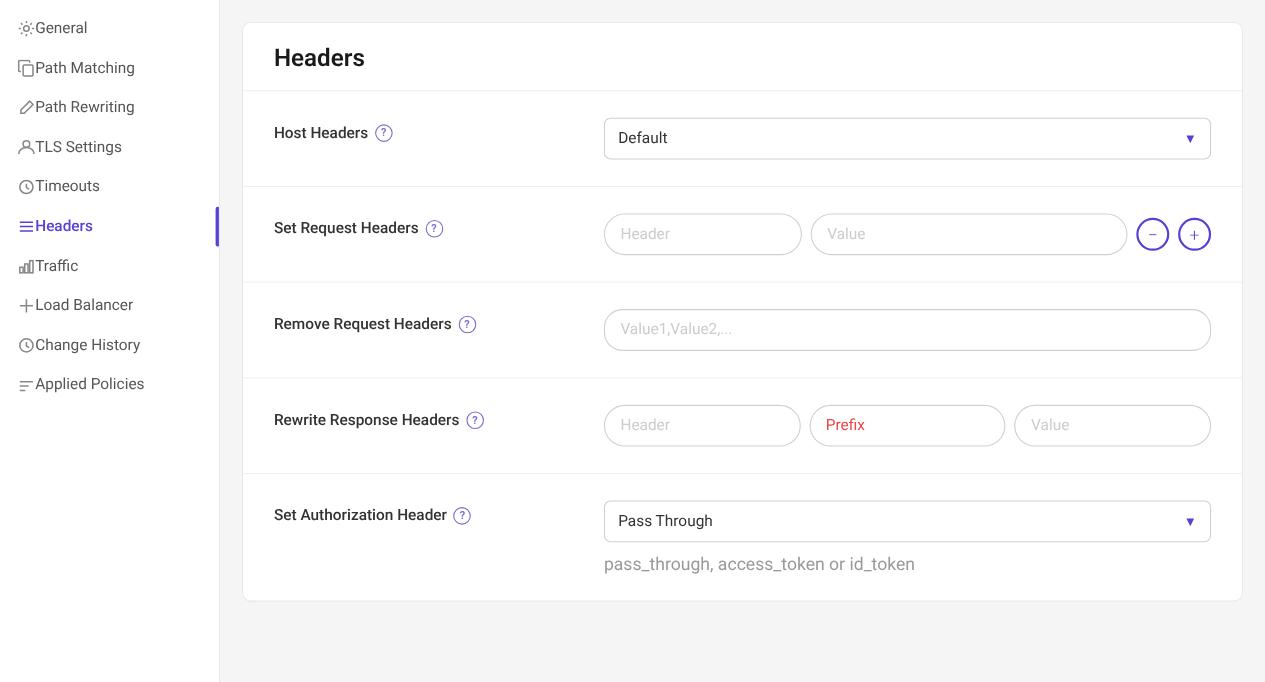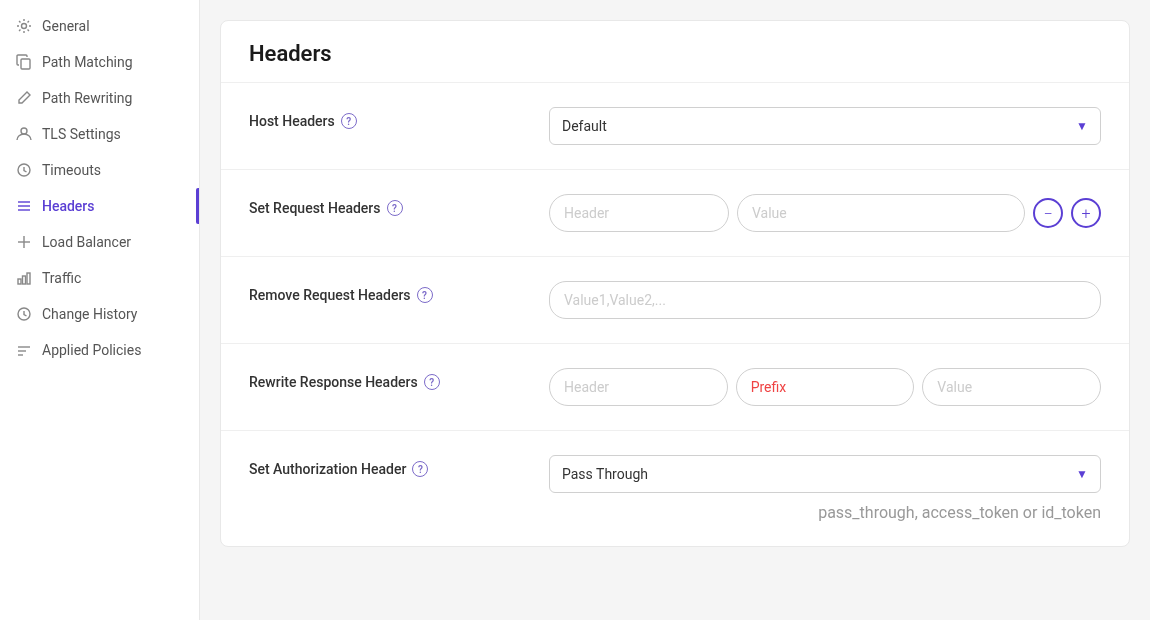--- a/index.html
+++ b/index.html
@@ -19,21 +19,20 @@
       border-right: 1px solid #e8e8e8;
       padding: 8px 0;
       flex-shrink: 0;
       height: 100%;
       overflow-y: auto;
     }
 
     .sidebar-item {
       display: flex;
       align-items: center;
-      gap: 10px;
       padding: 10px 16px;
       cursor: pointer;
       color: #555;
       font-size: 14px;
       position: relative;
     }
 
     .sidebar-item.active {
       color: #5b3fd4;
       font-weight: 500;
@@ -224,21 +223,21 @@
 
     .hint-text {
       font-size: 16px;
       color: #999;
       margin-top: 4px;
     }
 
     .auth-section-controls {
       flex: 1;
       flex-direction: column;
-      align-items: flex-end;
+      align-items: flex-start;
     }
 
     .auth-dropdown {
       width: 100%;
     }
 
     
     svg {
       display: block;
     }
@@ -304,36 +303,36 @@
         <line x1="2" y1="8" x2="14" y2="8"></line>
         <line x1="2" y1="12" x2="14" y2="12"></line>
       </svg>
     </span>
     <span class="sidebar-item-label">Headers</span>
   </div>
 
   <div class="sidebar-item">
     <span class="sidebar-icon">
       <svg width="16" height="16" viewBox="0 0 16 16" fill="none" stroke="#888" stroke-width="1.4">
-        <line x1="8" y1="2" x2="8" y2="14"></line>
-        <line x1="2" y1="8" x2="14" y2="8"></line>
-      </svg>
-    </span>
-    <span class="sidebar-item-label">Load Balancer</span>
-  </div>
-
-  <div class="sidebar-item">
-    <span class="sidebar-icon">
-      <svg width="16" height="16" viewBox="0 0 16 16" fill="none" stroke="#888" stroke-width="1.4">
         <rect x="2" y="9" width="3" height="5"></rect>
         <rect x="6.5" y="6" width="3" height="8"></rect>
         <rect x="11" y="3" width="3" height="11"></rect>
       </svg>
     </span>
     <span class="sidebar-item-label">Traffic</span>
+  </div>
+
+  <div class="sidebar-item">
+    <span class="sidebar-icon">
+      <svg width="16" height="16" viewBox="0 0 16 16" fill="none" stroke="#888" stroke-width="1.4">
+        <line x1="8" y1="2" x2="8" y2="14"></line>
+        <line x1="2" y1="8" x2="14" y2="8"></line>
+      </svg>
+    </span>
+    <span class="sidebar-item-label">Load Balancer</span>
   </div>
 
   <div class="sidebar-item">
     <span class="sidebar-icon">
       <svg width="16" height="16" viewBox="0 0 16 16" fill="none" stroke="#888" stroke-width="1.4">
         <circle cx="8" cy="8" r="6"></circle>
         <path d="M8 5v3.5l2.5 1.5"></path>
       </svg>
     </span>
     <span class="sidebar-item-label">Change History</span>

